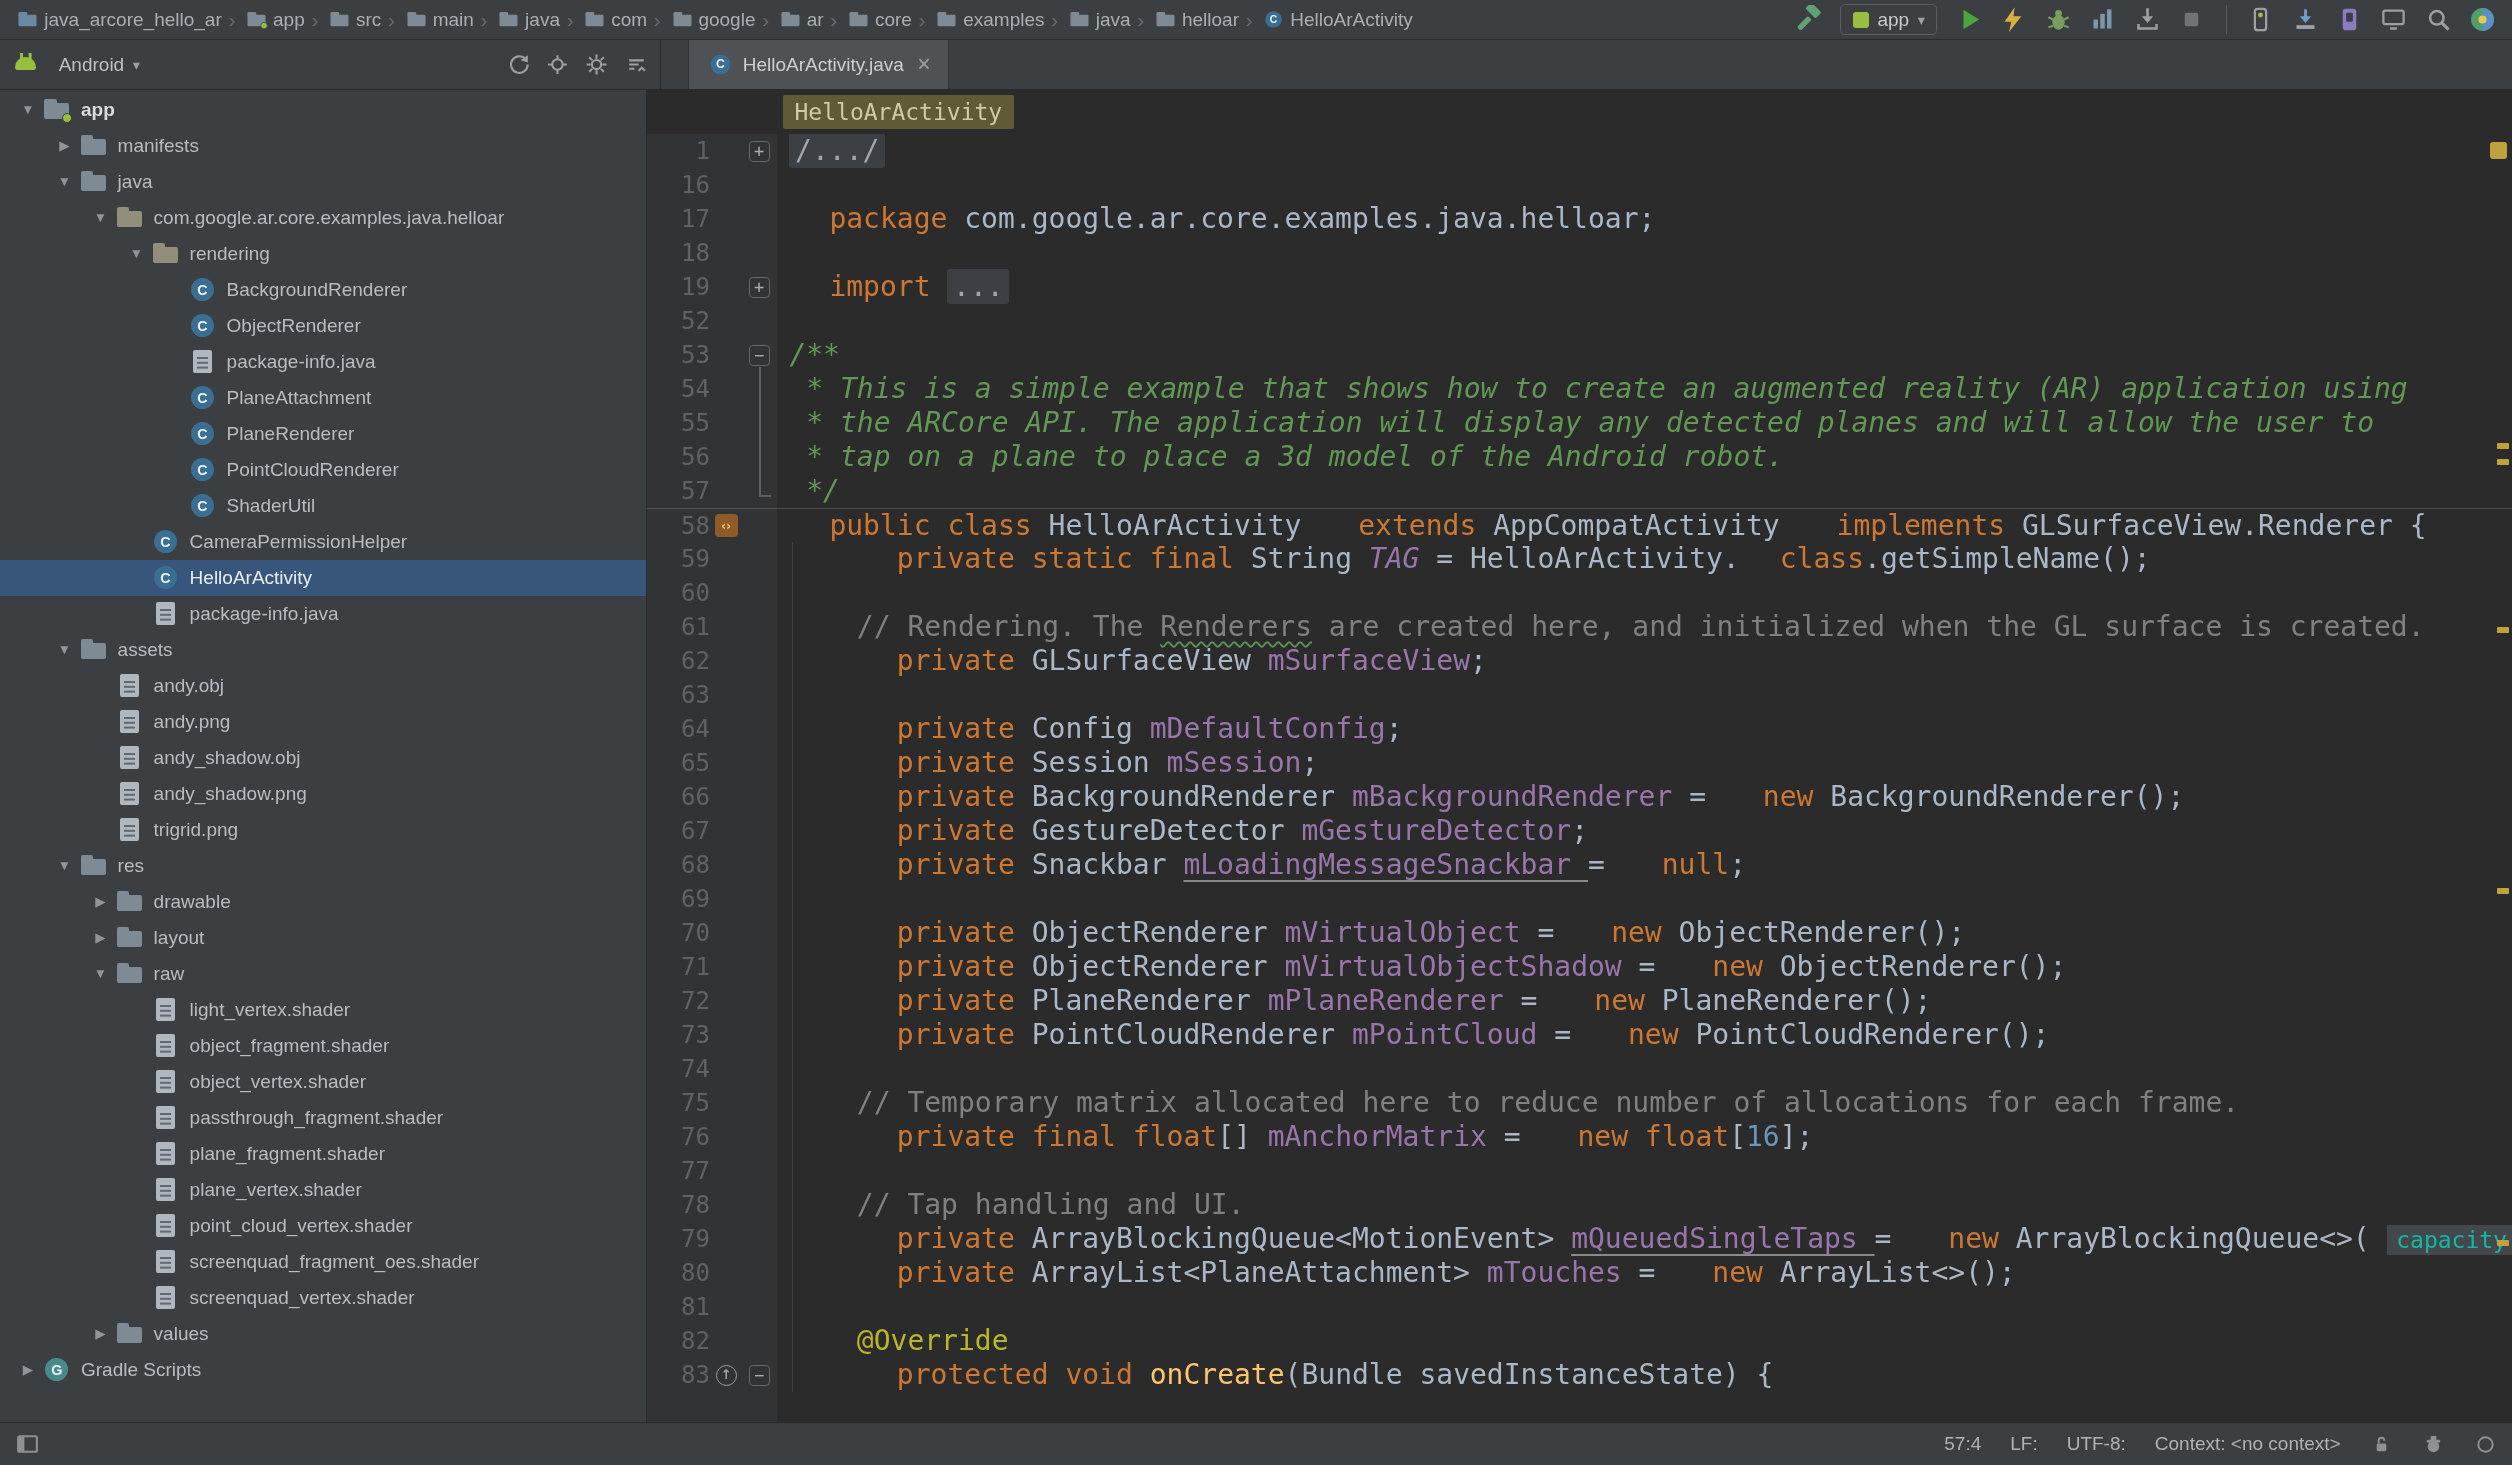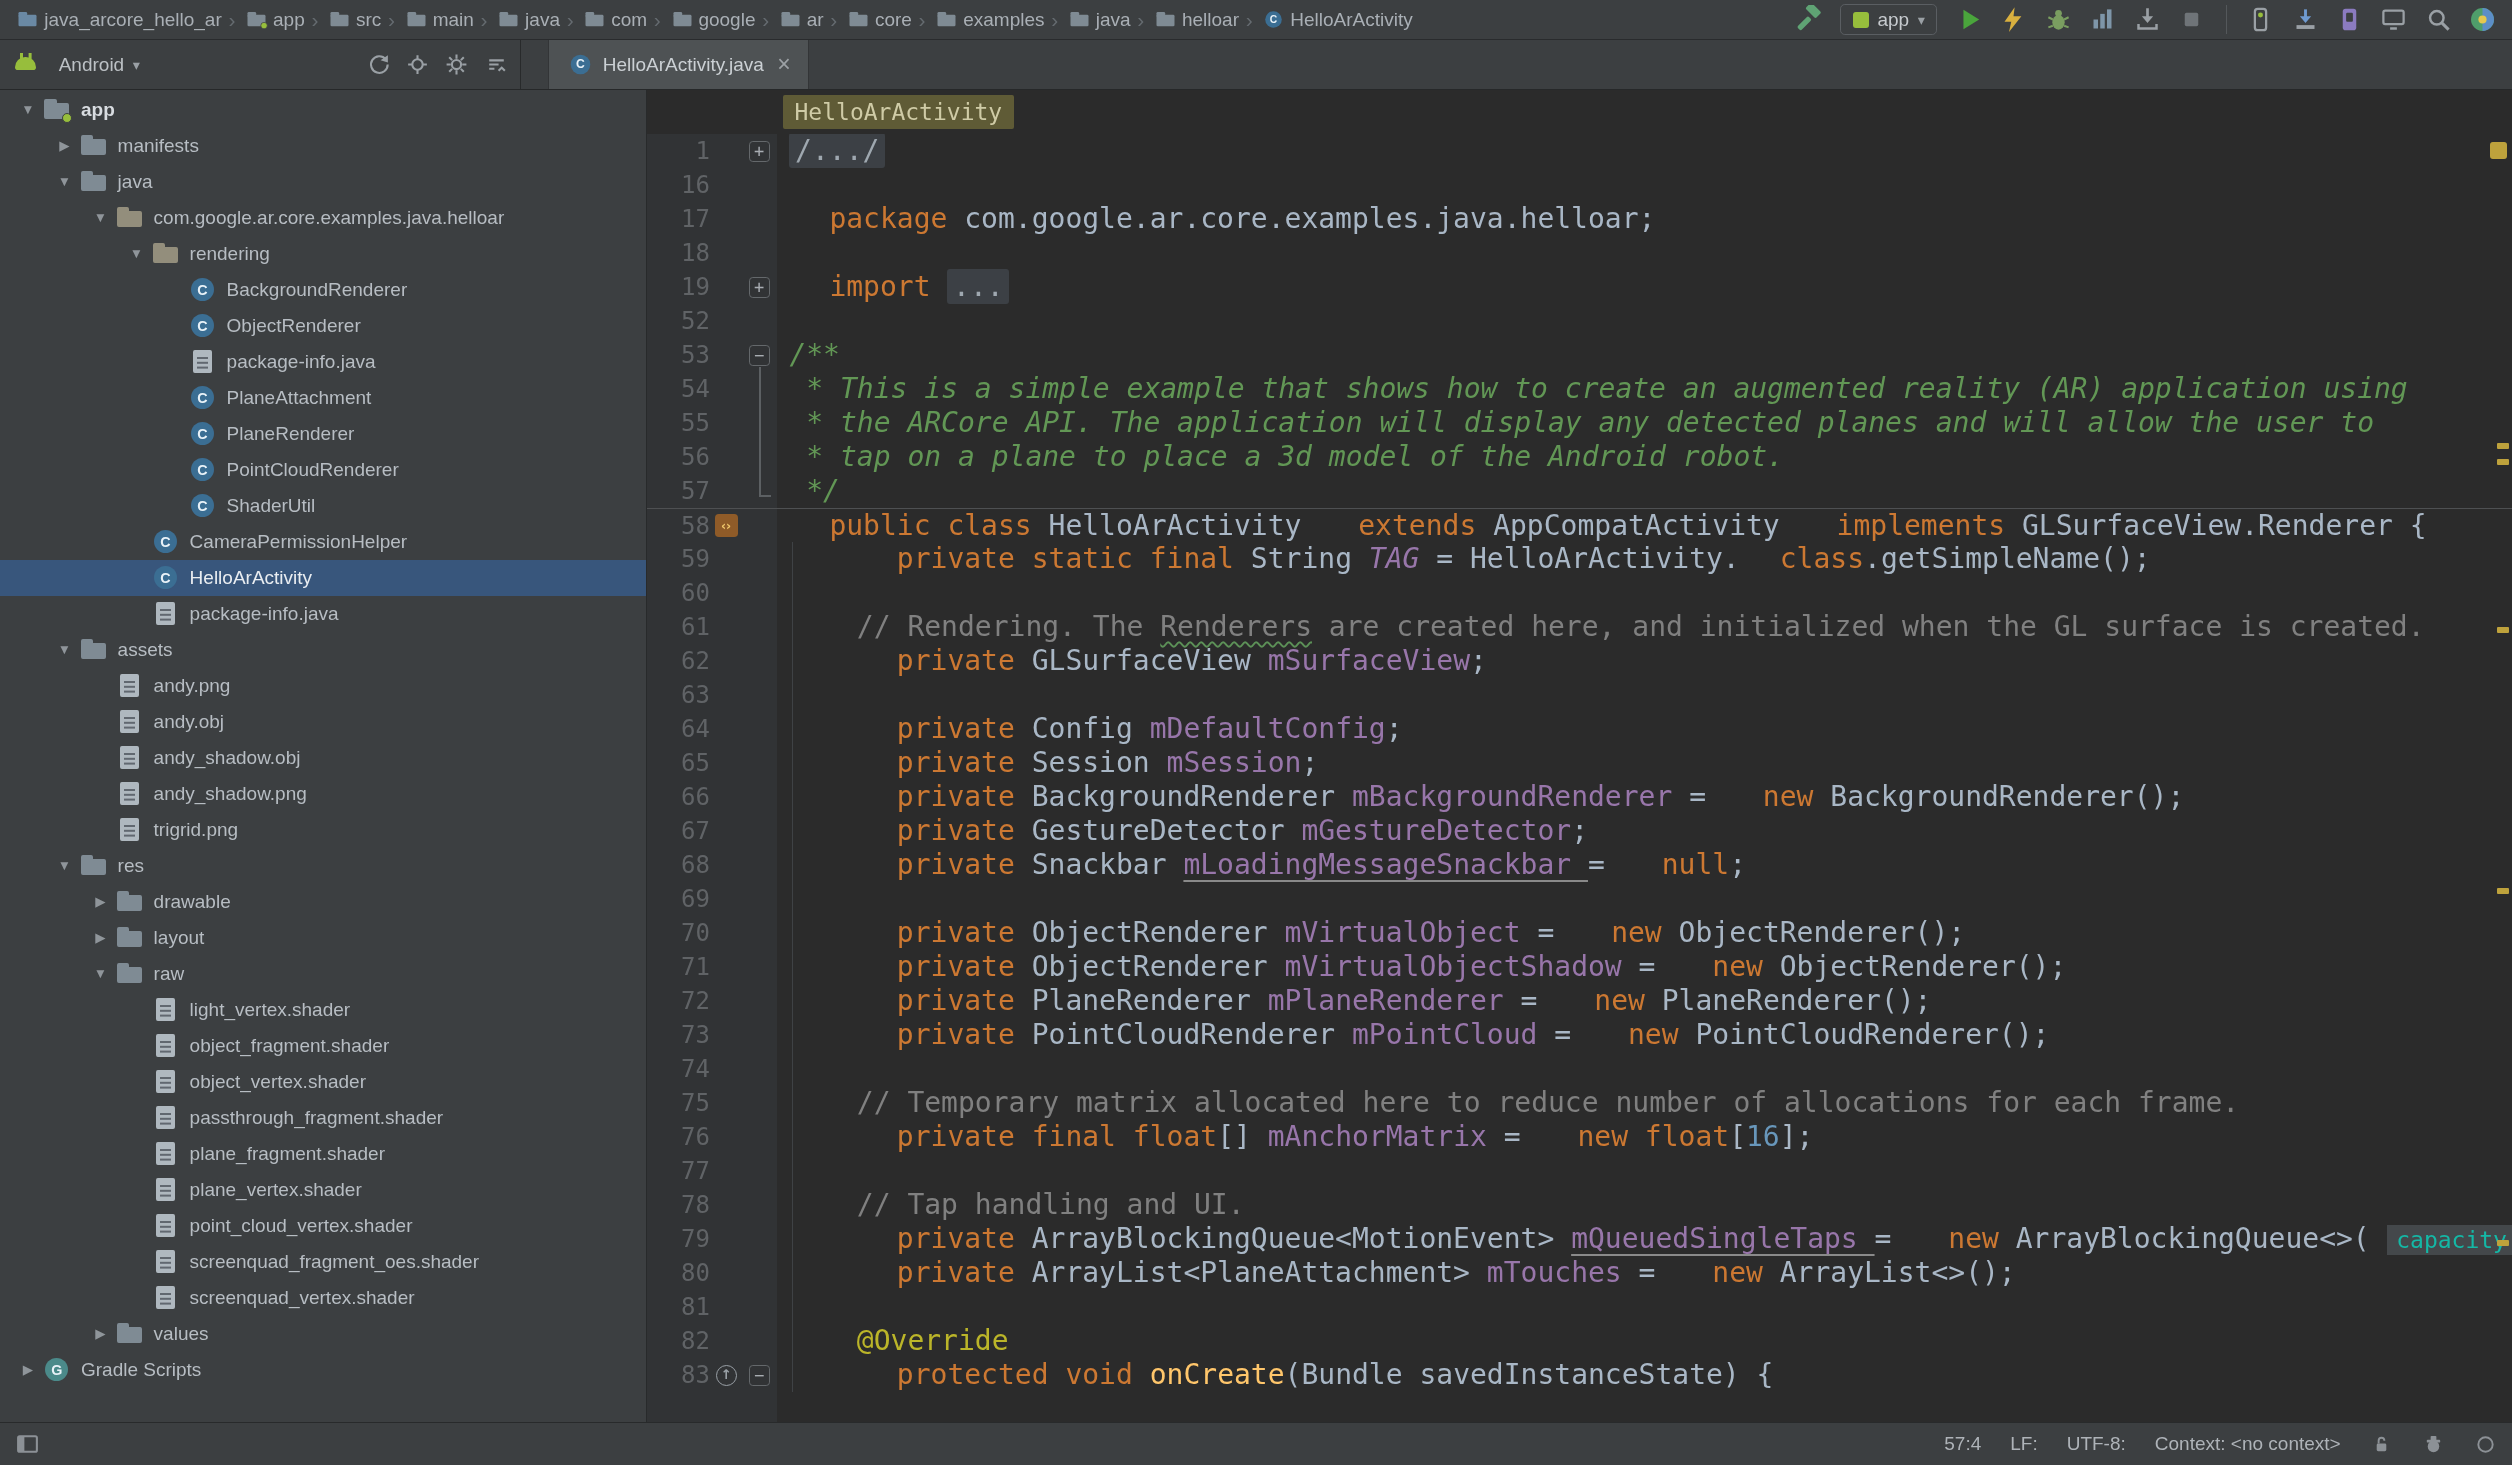--- a/index.html
+++ b/index.html
@@ -17,21 +17,21 @@
 .actions{margin-left:auto;display:flex;align-items:center;gap:12.4px;}
 .tb-btn{width:32px;height:32px;display:flex;align-items:center;justify-content:center;}
 .tb-sep{width:1px;height:29px;background:#54585B;margin:0 5.7px;}
 .run-config{display:flex;align-items:center;gap:8.6px;border:1px solid #5A5E62;border-radius:4.8px;padding:3.8px 11.5px;margin:0 3.8px;}
 .rc-ic{width:16px;height:16px;border-radius:2.9px;background:#97BE3C;}
 .rc-label{font-size:19px;color:#C6CACE;}
 .dd{color:#9AA0A5;font-size:14.3px;}
 
 
 .second-row{height:50px;flex:none;display:flex;background:#3C3F41;border-bottom:1px solid #262829;}
-.project-header{width:521px;flex:none;display:flex;align-items:center;gap:8.6px;padding:0 11.5px;border-right:1px solid #282A2B;}
+.project-header{width:661px;flex:none;display:flex;align-items:center;gap:8.6px;padding:0 11.5px;border-right:1px solid #282A2B;}
 .ph-label{font-size:19px;color:#BCC1C5;}
 .ph-icons{margin-left:auto;display:flex;align-items:center;gap:14.3px;}
 .ph-icons span{display:flex;align-items:center;}
 .tabbar{flex:1;display:flex;align-items:stretch;padding-left:27px;}
 .tab{display:flex;align-items:center;gap:9.6px;background:#4E5254;padding:0 17px;border-left:1px solid #333537;border-right:1px solid #333537;}
 .tab-label{font-size:19px;color:#CBD0D4;white-space:nowrap;}
 .tab-close{color:#9CA1A5;font-size:23px;margin-left:3.8px;cursor:default;}
 .tab .ic{transform:scale(.85);margin-right:-1.9px;}
 
 
@@ -408,26 +408,26 @@
           <span class="tree-label">package-info.java</span>
         </div>
         <div class="tree-row" style="padding-left: 50px;">
           <span class="tree-arrow">▼</span>
           <span class="ic ic-folder"></span>
           <span class="tree-label">assets</span>
         </div>
         <div class="tree-row" style="padding-left: 86px;">
           <span class="tree-arrow"></span>
           <span class="ic ic-file"></span>
+          <span class="tree-label">andy.obj</span>
+        </div>
+        <div class="tree-row" style="padding-left: 86px;">
+          <span class="tree-arrow"></span>
+          <span class="ic ic-file"></span>
           <span class="tree-label">andy.png</span>
-        </div>
-        <div class="tree-row" style="padding-left: 86px;">
-          <span class="tree-arrow"></span>
-          <span class="ic ic-file"></span>
-          <span class="tree-label">andy.obj</span>
         </div>
         <div class="tree-row" style="padding-left: 86px;">
           <span class="tree-arrow"></span>
           <span class="ic ic-file"></span>
           <span class="tree-label">andy_shadow.obj</span>
         </div>
         <div class="tree-row" style="padding-left: 86px;">
           <span class="tree-arrow"></span>
           <span class="ic ic-file"></span>
           <span class="tree-label">andy_shadow.png</span>

